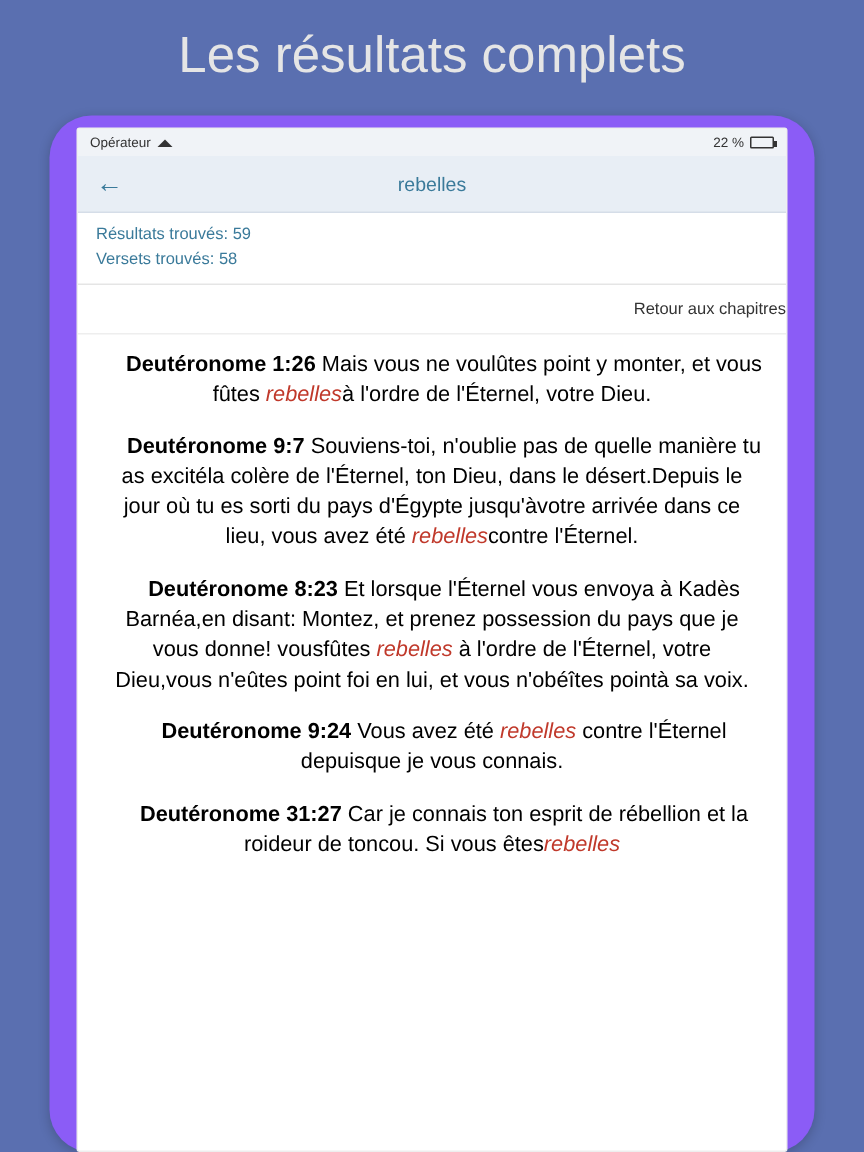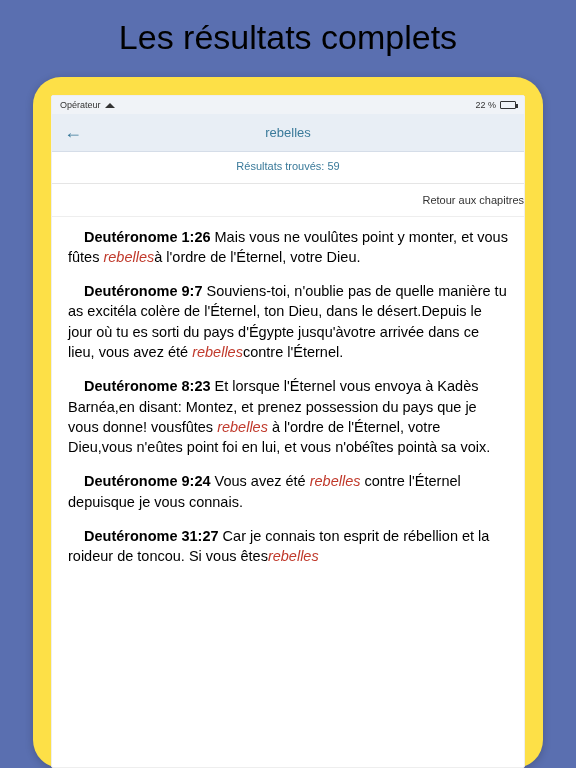--- a/index.html
+++ b/index.html
@@ -7,32 +7,32 @@
       width: 576px;
       height: 768px;
       background: #5a6fb0;
       font-family: -apple-system, Helvetica, Arial, sans-serif;
       display: flex;
       flex-direction: column;
       align-items: center;
       overflow: hidden;
     }
     .hero-title {
-      color: #000000;
+      color: #e5e5e5;
       font-size: 34px;
       font-weight: 300;
       margin: 18px 0 20px;
       text-align: center;
     }
     .tablet-frame {
-      background: #fde047;
+      background: #8b5cf6;
       border-radius: 28px;
       width: 510px;
       height: 700px;
-      padding: 18px 18px 0;
+      padding: 8px 18px 0;
       box-shadow: 0 2px 8px rgba(0,0,0,0.2);
     }
     .tablet-screen {
       background: #fff;
       width: 100%;
       height: 100%;
       overflow: hidden;
       display: flex;
       flex-direction: column;
       border: 1px solid #eee;
@@ -95,38 +95,38 @@
     .nav-title {
       flex: 1;
       text-align: center;
       color: #3a7a9a;
       font-size: 13px;
       margin-left: -20px;
     }
     .stats-bar {
       padding: 6px 12px 8px;
       border-bottom: 1px solid #e5e5e5;
-      text-align: center;
     }
     .stat-line {
       color: #3a7a9a;
       font-size: 11px;
       line-height: 1.5;
     }
     .return-link {
       text-align: right;
       font-size: 11px;
       color: #333;
       padding: 10px 0;
       border-bottom: 1px solid #eee;
     }
     .results {
       flex: 1;
       overflow: hidden;
       padding: 10px 16px;
+      text-align: center;
     }
     .verse {
       font-size: 14.5px;
       line-height: 1.4;
       color: #000;
       margin-bottom: 14px;
       text-indent: 16px;
     }
     .verse-ref {
       font-weight: 700;
@@ -155,20 +155,21 @@
       </div>
     </div>
 
     <div class="nav-bar">
       <span class="back-arrow">←</span>
       <span class="nav-title">rebelles</span>
     </div>
 
     <div class="stats-bar">
       <div class="stat-line">Résultats trouvés: 59</div>
+      <div class="stat-line">Versets trouvés: 58</div>
     </div>
 
     <div class="return-link">Retour aux chapitres</div>
 
     <div class="results" id="results">
         <div class="verse"><span class="verse-ref">Deutéronome 1:26</span><span> Mais vous ne voulûtes point y monter, et vous fûtes </span><span class="hl">rebelles</span><span>à l'ordre de l'Éternel, votre Dieu.</span></div>
         <div class="verse"><span class="verse-ref">Deutéronome 9:7</span><span> Souviens-toi, n'oublie pas de quelle manière tu as excitéla colère de l'Éternel, ton Dieu, dans le désert.Depuis le jour où tu es sorti du pays d'Égypte jusqu'àvotre arrivée dans ce lieu, vous avez été </span><span class="hl">rebelles</span><span>contre l'Éternel.</span></div>
         <div class="verse"><span class="verse-ref">Deutéronome 8:23</span><span> Et lorsque l'Éternel vous envoya à Kadès Barnéa,en disant: Montez, et prenez possession du pays que je vous donne! vousfûtes </span><span class="hl">rebelles</span><span> à l'ordre de l'Éternel, votre Dieu,vous n'eûtes point foi en lui, et vous n'obéîtes pointà sa voix.</span></div>
         <div class="verse"><span class="verse-ref">Deutéronome 9:24</span><span> Vous avez été </span><span class="hl">rebelles</span><span> contre l'Éternel depuisque je vous connais.</span></div>
         <div class="verse"><span class="verse-ref">Deutéronome 31:27</span><span> Car je connais ton esprit de rébellion et la roideur de toncou. Si vous êtes</span><span class="hl">rebelles</span><span></span></div>

